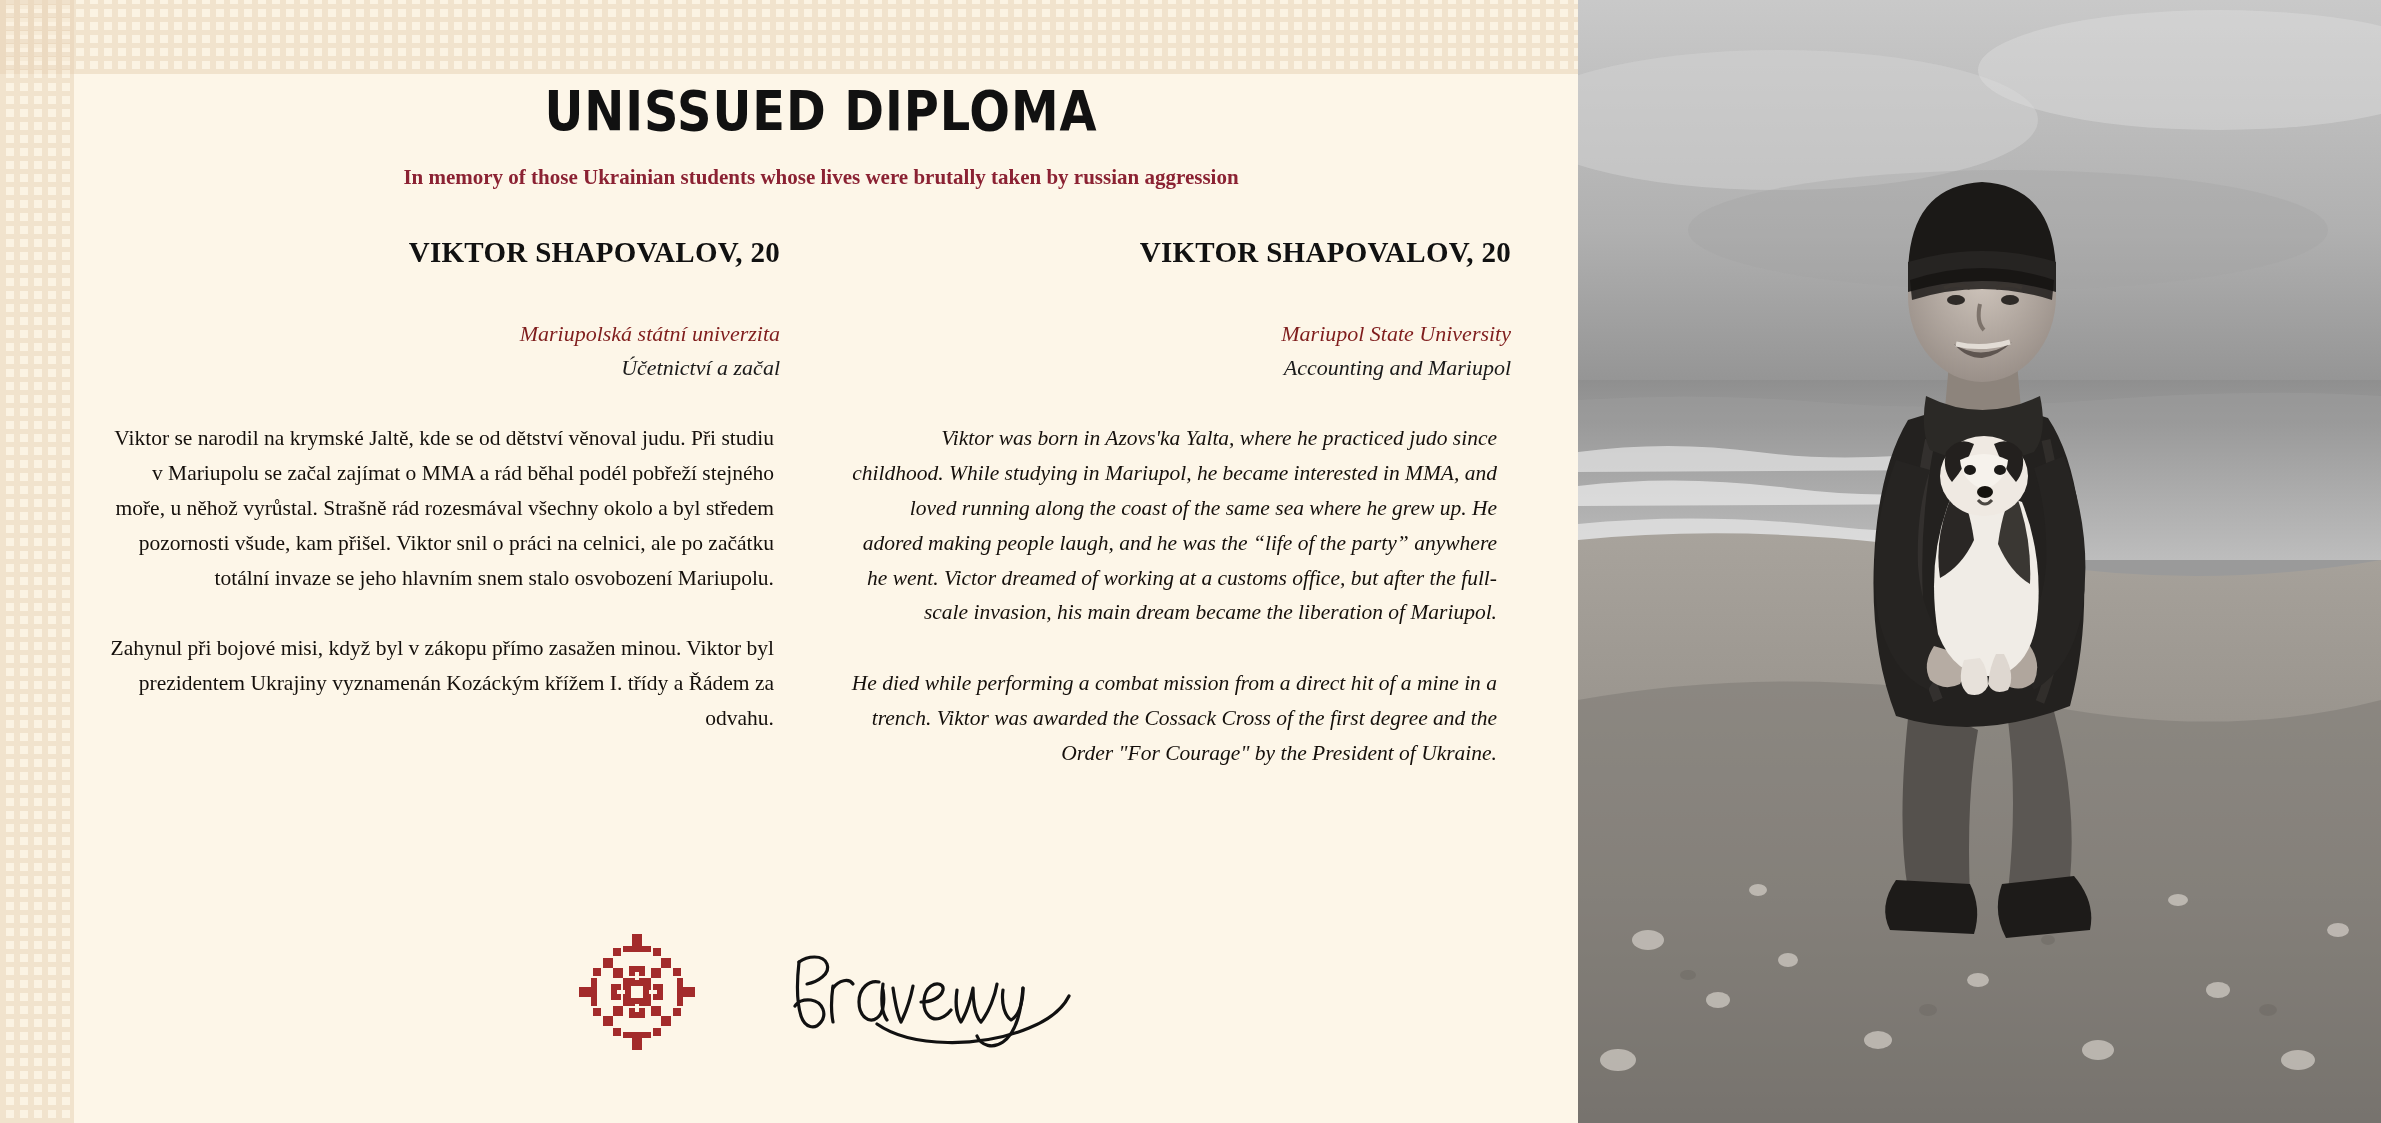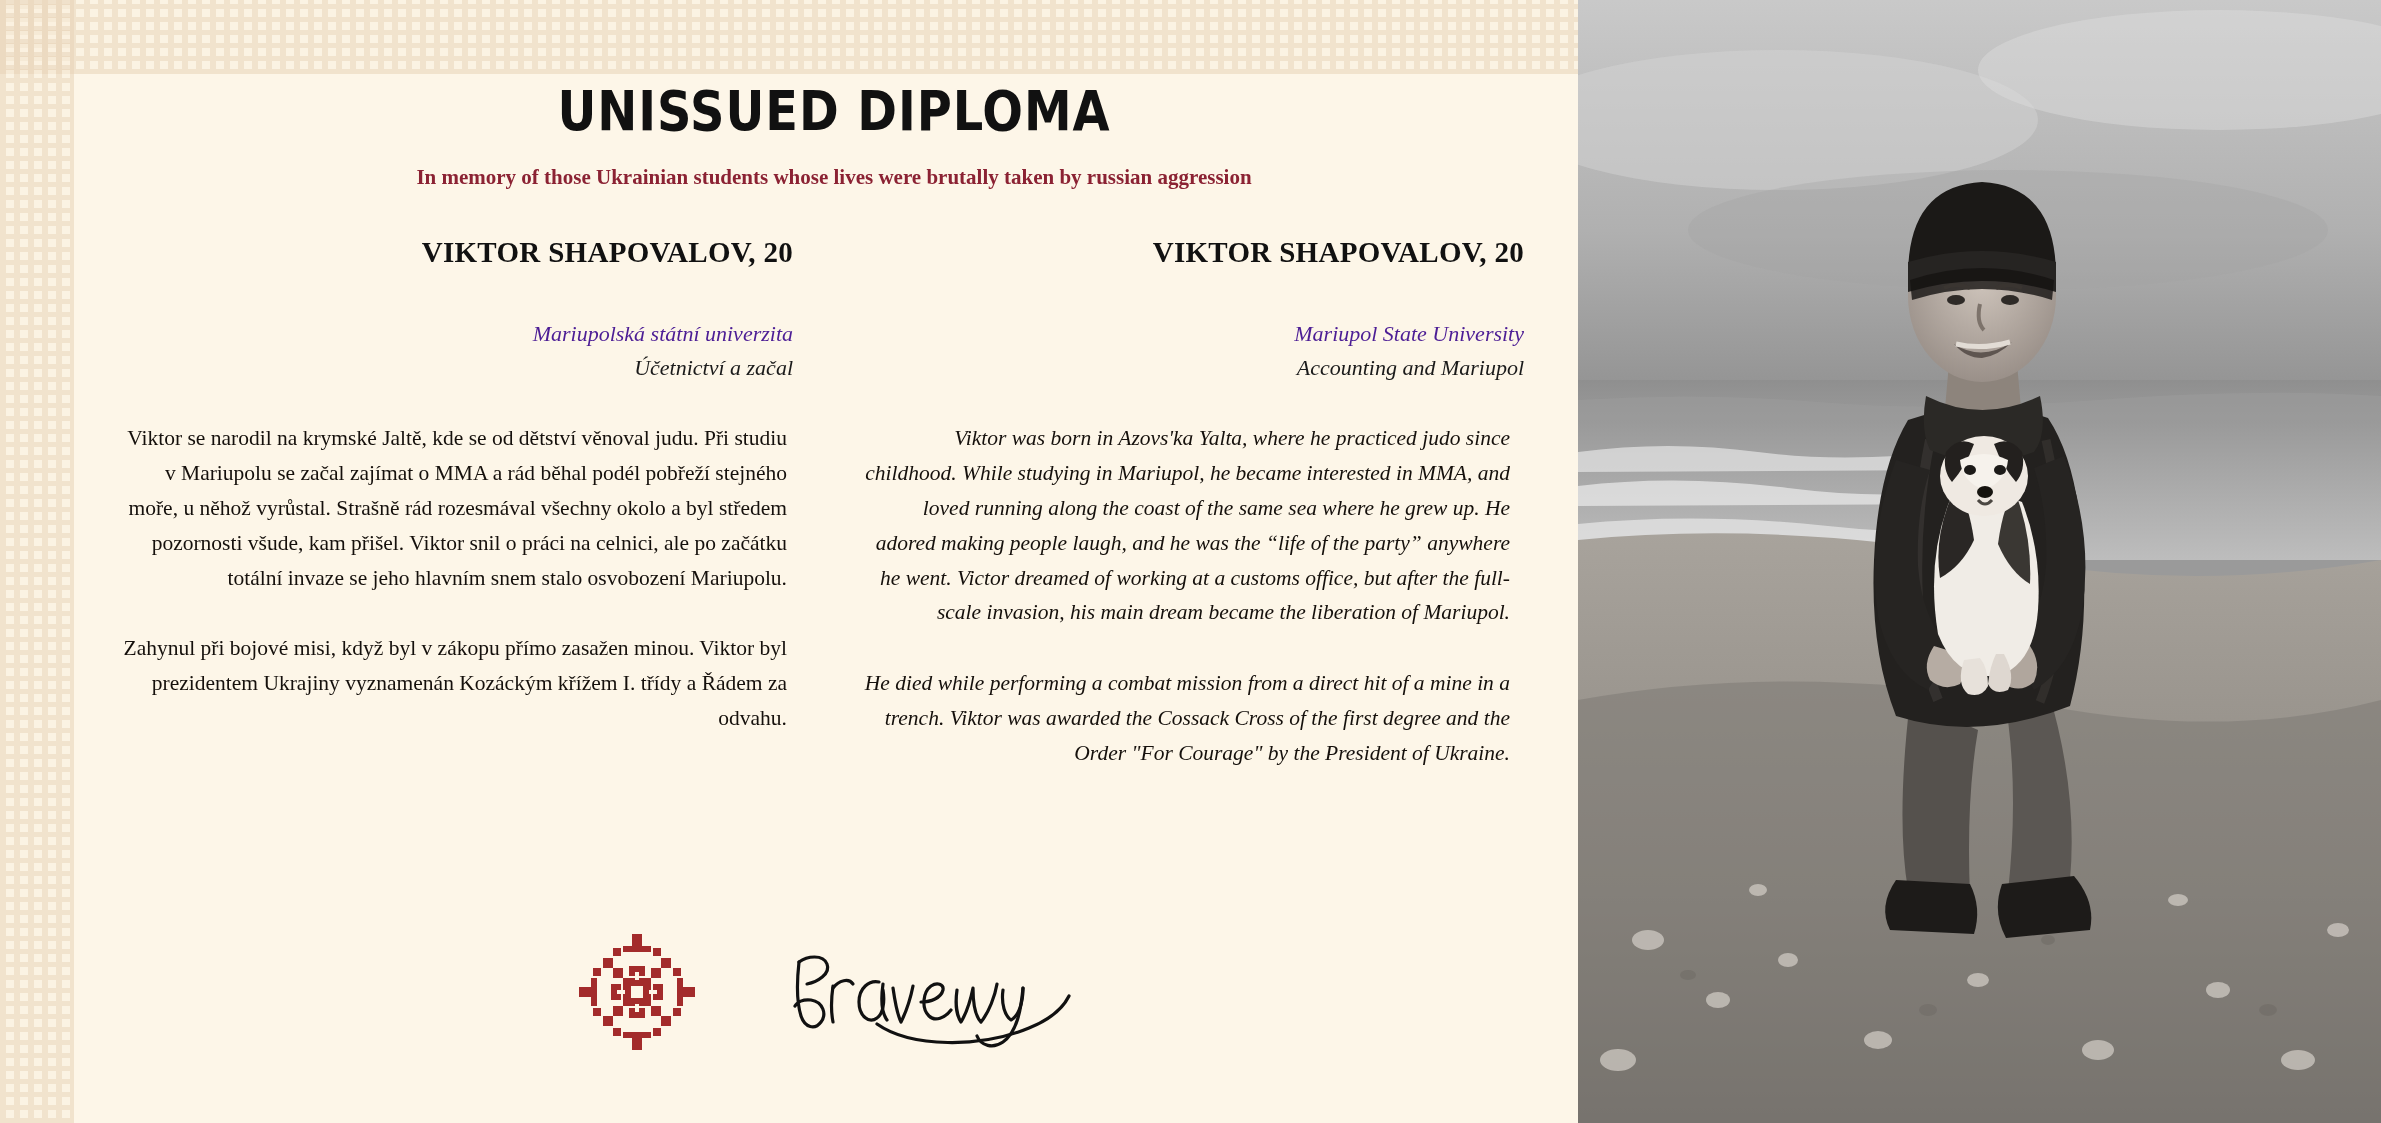--- a/index.html
+++ b/index.html
@@ -58,21 +58,21 @@
   }
   .ornament-mask {
     position: absolute;
     left: 74px; top: 74px;
     width: 1504px; height: 1049px;
     background: #fdf6e8;
   }
 
   .inner {
     position: absolute;
-    left: 78px; top: 0;
+    left: 65px; top: 0;
     width: 1512px; height: 1123px;
     padding: 0;
   }
 
   .title {
     text-align: center;
     margin-top: 78px;
     font-family: "DejaVu Sans", sans-serif;
     font-weight: 700;
     font-size: 56px;
@@ -108,21 +108,21 @@
     font-weight: 700;
     font-size: 29px;
     color: #111;
     letter-spacing: 0.3px;
   }
 
   .university {
     margin-top: 48px;
     font-style: italic;
     font-size: 22px;
-    color: #4c1d95;
+    color: #7f1d1d;
     line-height: 1.55;
   }
   .major {
     font-style: italic;
     font-size: 22px;
     color: #1a1a1a;
     line-height: 1.55;
   }
 
   .para {

